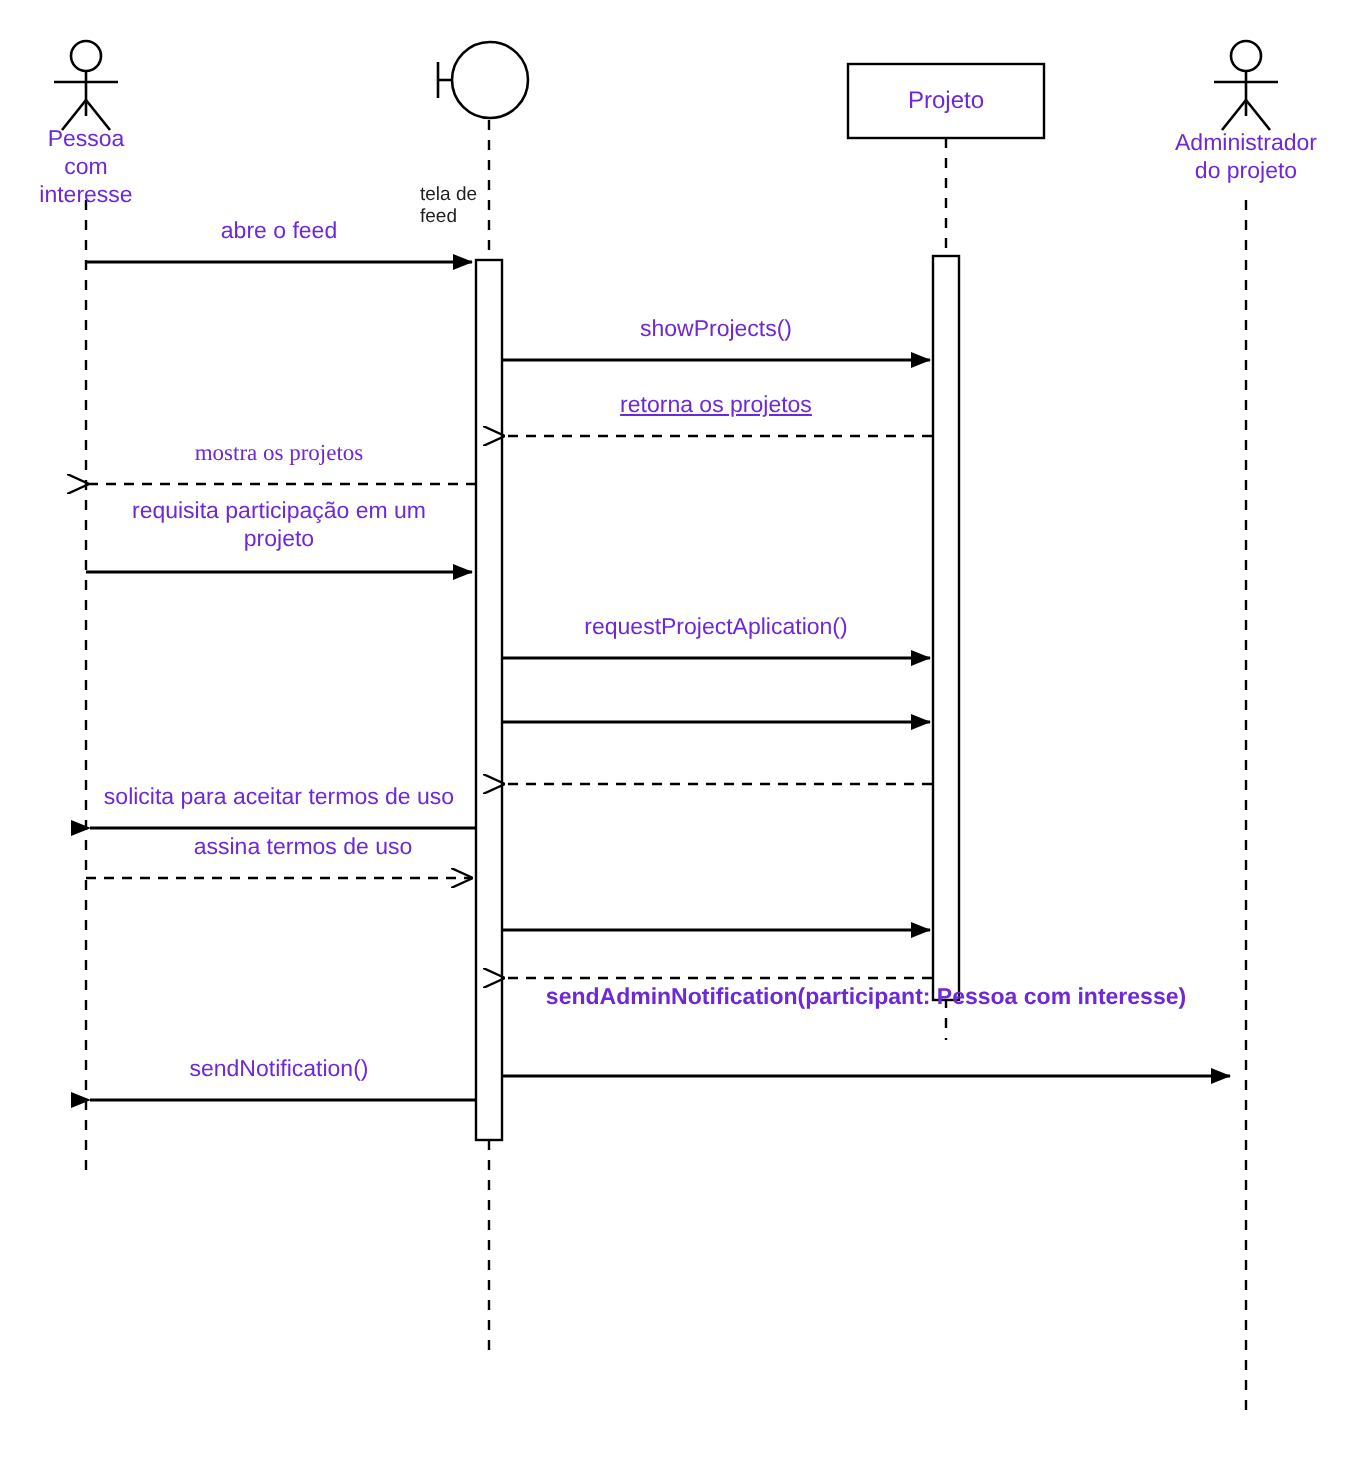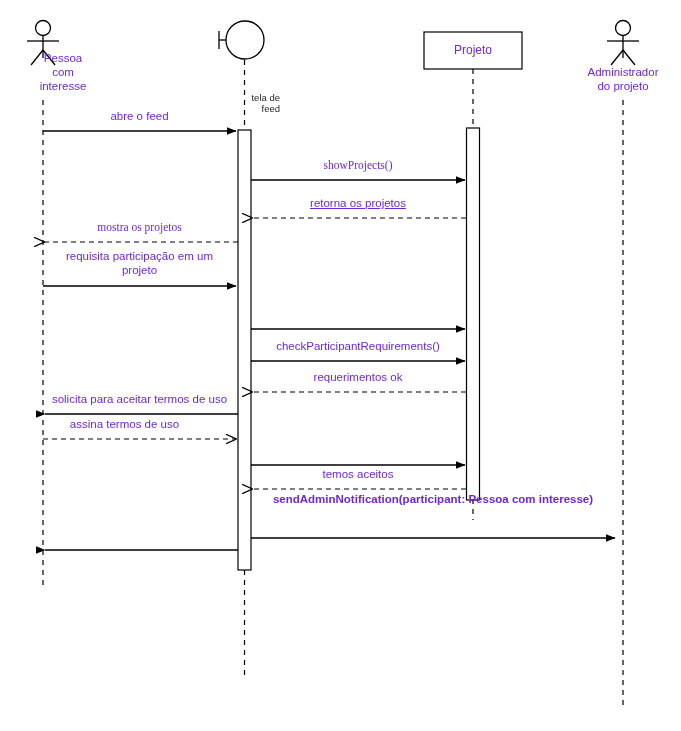--- a/index.html
+++ b/index.html
@@ -35,21 +35,21 @@
     line-height: 1.22;
   }
   .participant-label {
     font-size: 11.5px;
   }
   .participant-label.boxed {
     font-size: 12px;
   }
   .lifeline-caption {
     position: absolute;
-    text-align: right;
+    text-align: left;
     font-size: 9.5px;
     color: #1f1f1f;
     line-height: 1.2;
     white-space: pre-line;
   }
   .message-label {
     font-size: 11.5px;
   }
 </style>
 </head>
@@ -127,51 +127,50 @@
 
     <line x1="251" y1="465" x2="465" y2="465" stroke="#000000" stroke-width="1.4" marker-end="url(#arrow-solid-right)"></line>
 
     <line x1="466" y1="489" x2="252" y2="489" stroke="#000000" stroke-width="1.2" stroke-dasharray="5,4" marker-end="url(#arrow-open-left)"></line>
 
     <line x1="251" y1="538" x2="615" y2="538" stroke="#000000" stroke-width="1.4" marker-end="url(#arrow-solid-right)"></line>
 
     <line x1="238" y1="550" x2="45" y2="550" stroke="#000000" stroke-width="1.4" marker-end="url(#arrow-solid-left)"></line>
   </svg>
 
-  <div class="participant-label" style="left:0px; top:51px; width:86px;margin-left:20px;">Pessoa
+  <div class="participant-label" style="left:0px; top:63px; width:86px;">Pessoa
 com
 interesse</div>
 
   <div class="lifeline-caption" style="left:210px; top:92px; width:70px;">tela de
 feed</div>
 
   <div class="participant-label boxed" style="left:424px; top:43px; width:98px;">Projeto</div>
 
   <div class="participant-label" style="left:565px; top:65px; width:116px;">Administrador
 do projeto</div>
 
   <div class="message-label" style="left:43px; top:109px; width:193px;">abre o feed</div>
 
-  <div class="message-label" style="left:251px; top:158px; width:214px;font-family:Liberation Serif, serif;">showProjects()</div>
+  <div class="message-label" style="left:251px; top:158px; width:214px;">showProjects()</div>
 
   <div class="message-label" style="left:251px; top:196px; width:214px;text-decoration:underline;">retorna os projetos</div>
 
   <div class="message-label" style="left:43px; top:220px; width:193px;font-family:Liberation Serif, serif;">mostra os projetos</div>
 
   <div class="message-label" style="left:47px; top:249px; width:185px;">requisita participação em um
 projeto</div>
 
+  <div class="message-label" style="left:251px; top:307px; width:214px;">requestProjectAplication()</div>
 
-  <div class="message-label" style="left:247px; top:339px; width:222px;">checkParticipantRequirements()</div>
 
-  <div class="message-label" style="left:251px; top:370px; width:214px;">requerimentos ok</div>
 
   <div class="message-label" style="left:40px; top:392px; width:199px;">solicita para aceitar termos de uso</div>
 
-  <div class="message-label" style="left:28px; top:417px; width:193px;">assina termos de uso</div>
+  <div class="message-label" style="left:55px; top:417px; width:193px;">assina termos de uso</div>
 
 
-  <div class="message-label" style="left:251px; top:467px; width:214px;">temos aceitos</div>
 
   <div class="message-label" style="left:251px; top:492px; width:364px;font-weight:bold;">sendAdminNotification(participant: Pessoa com interesse)</div>
 
+  <div class="message-label" style="left:43px; top:528px; width:193px;">sendNotification()</div>
 
 </div>
 
 </body></html>

